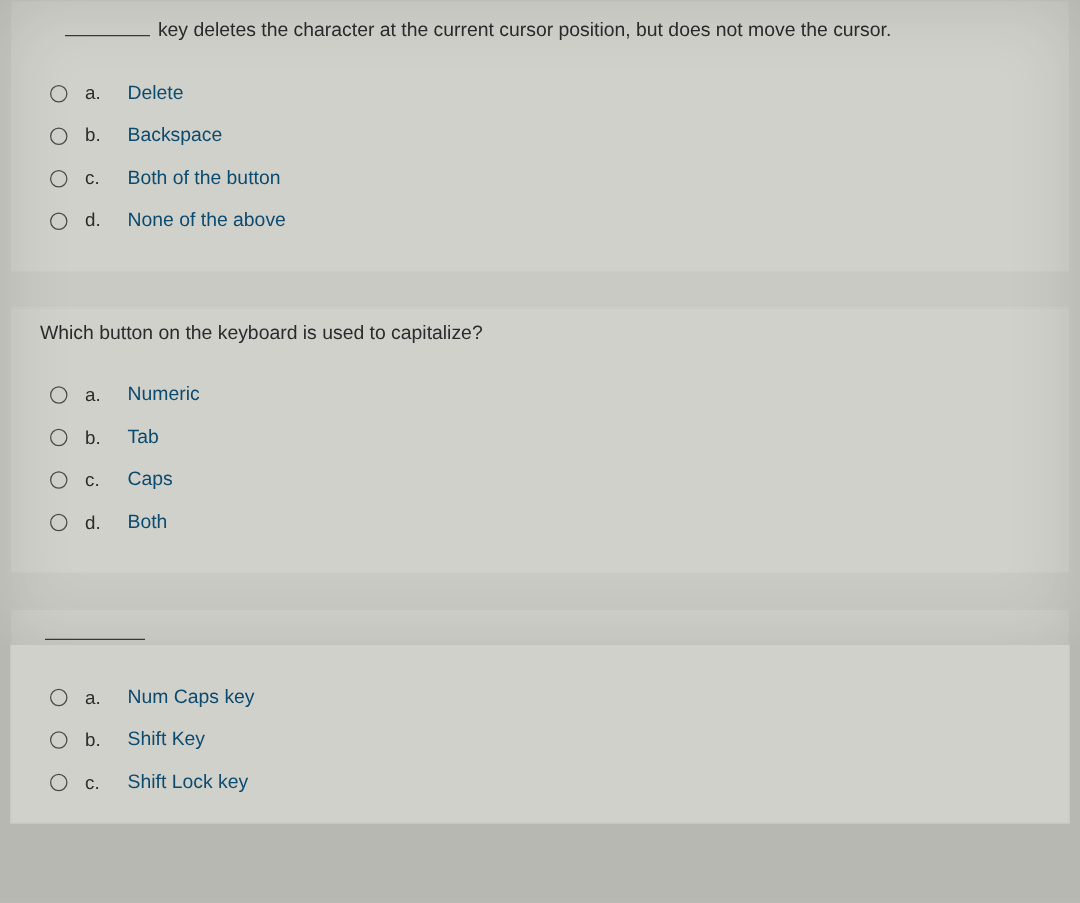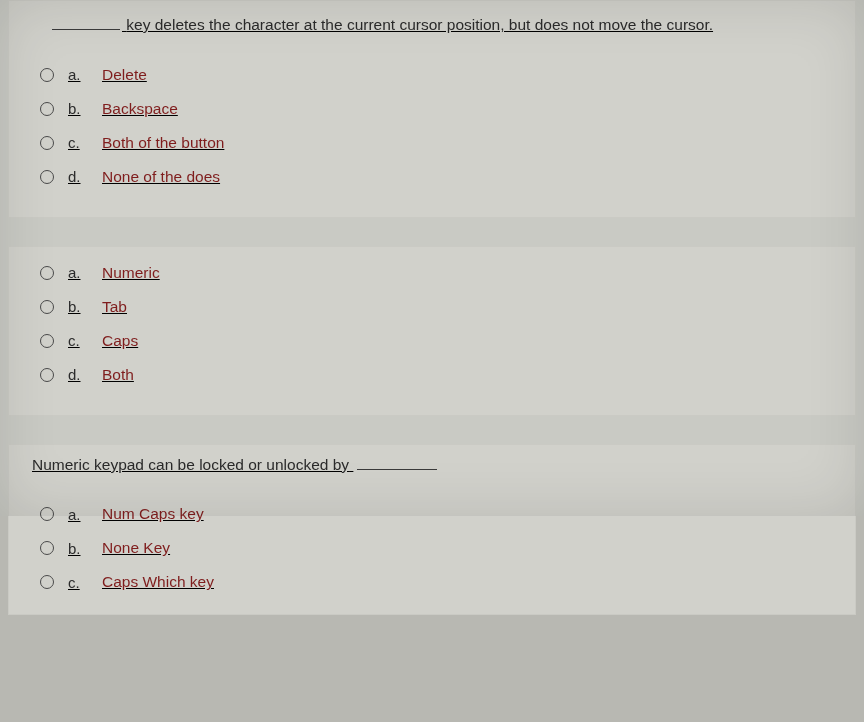--- a/index.html
+++ b/index.html
@@ -11,21 +11,20 @@
     overflow: hidden;
     font-family: Arial, Helvetica, sans-serif;
     background: #b8b8b2;
   }
   .page {
     width: 864px;
     height: 516px;
     background: #c9cac4;
     position: relative;
     padding: 0;
-    text-decoration: underline;
   }
   .question-block {
     background: #d1d1cb;
     margin: 0 8px 28px 8px;
     padding: 10px 24px 24px 24px;
     box-shadow: inset 0 0 0 1px rgba(0,0,0,0.03);
   }
   .question-block:first-child {
     margin-top: 0;
     padding-top: 14px;
@@ -68,21 +67,21 @@
     cursor: pointer;
   }
   .opt-letter {
     font-size: 15px;
     color: #2b2b2b;
     width: 20px;
     flex: 0 0 auto;
   }
   .opt-text {
     font-size: 15.5px;
-    color: #7f1d1d;
+    color: #0c4a6e;
   }
   
   .page::before {
     content:"";
     position:absolute;
     inset:0;
     pointer-events:none;
     box-shadow: inset 0 0 60px rgba(0,0,0,0.12);
   }
 </style>
@@ -107,25 +106,28 @@
       <span class="opt-text">Backspace</span>
     </div>
     <div class="option-row">
       <span class="radio"></span>
       <span class="opt-letter">c.</span>
       <span class="opt-text">Both of the button</span>
     </div>
     <div class="option-row">
       <span class="radio"></span>
       <span class="opt-letter">d.</span>
-      <span class="opt-text">None of the does</span>
+      <span class="opt-text">None of the above</span>
     </div>
   </div>
 
   <div class="question-block">
+    <p class="question-text" style="margin-left:0;">
+      <span>Which button on the keyboard is used to capitalize?</span>
+    </p>
     <div class="option-row">
       <span class="radio"></span>
       <span class="opt-letter">a.</span>
       <span class="opt-text">Numeric</span>
     </div>
     <div class="option-row">
       <span class="radio"></span>
       <span class="opt-letter">b.</span>
       <span class="opt-text">Tab</span>
     </div>
@@ -136,33 +138,32 @@
     </div>
     <div class="option-row">
       <span class="radio"></span>
       <span class="opt-letter">d.</span>
       <span class="opt-text">Both</span>
     </div>
   </div>
 
   <div class="question-block" style="margin-bottom:0;">
     <p class="question-text" style="margin-left:0;">
-      <span>Numeric keypad can be locked or unlocked by</span>
       <span class="blank-trail"></span>
     </p>
     <div class="option-row">
       <span class="radio"></span>
       <span class="opt-letter">a.</span>
       <span class="opt-text">Num Caps key</span>
     </div>
     <div class="option-row">
       <span class="radio"></span>
       <span class="opt-letter">b.</span>
-      <span class="opt-text">None Key</span>
+      <span class="opt-text">Shift Key</span>
     </div>
     <div class="option-row" style="padding-bottom:0;">
       <span class="radio"></span>
       <span class="opt-letter">c.</span>
-      <span class="opt-text">Caps Which key</span>
+      <span class="opt-text">Shift Lock key</span>
     </div>
   </div>
 
 </div>
 
 </body></html>

